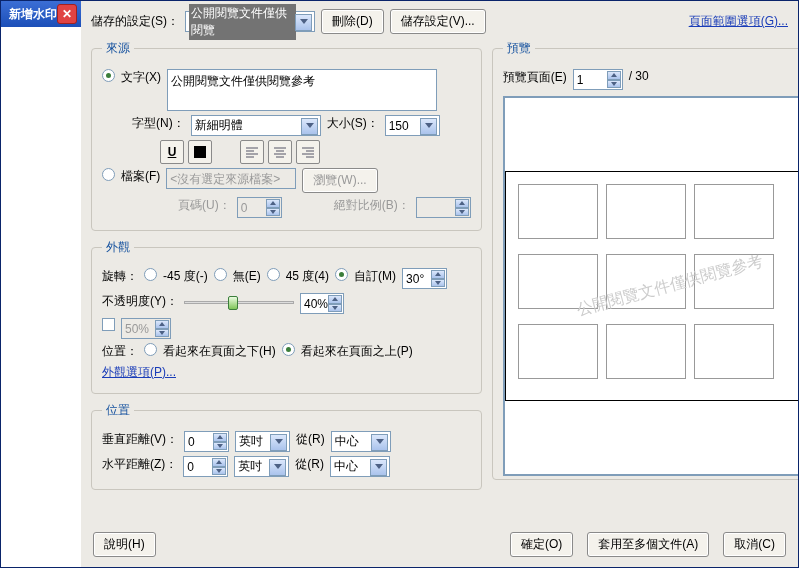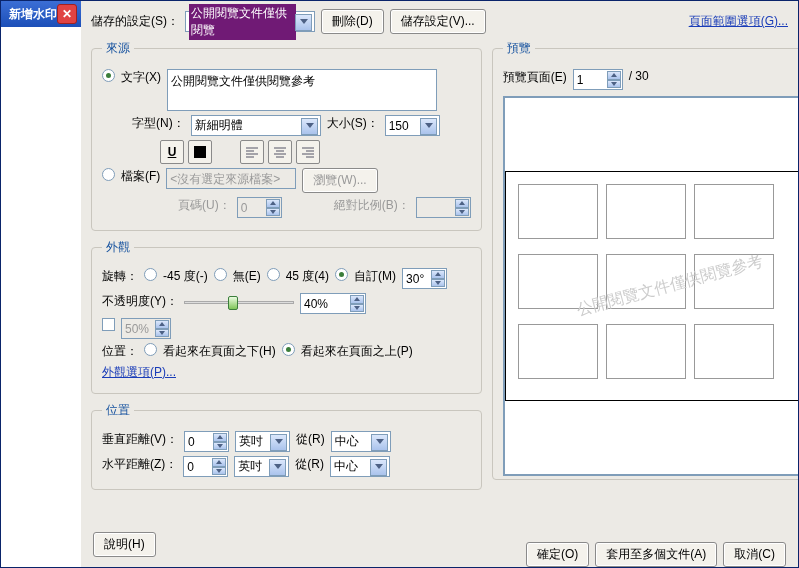--- a/index.html
+++ b/index.html
@@ -36,25 +36,25 @@
 .disabled-input{background:#eceae5;color:#999}
 .slider{position:relative;width:110px;height:18px}
 .slider .track{position:absolute;top:8px;left:0;right:0;height:3px;background:#ddd;border:1px solid #aaa}
 .slider .thumb{position:absolute;top:3px;left:40%;width:10px;height:14px;background:linear-gradient(#eafbe0,#7fc558);border:1px solid #3b7e3b;border-radius:2px}
 .preview-box{background:#fff;border:2px solid #7f9db9;height:380px;margin-top:6px;display:flex;align-items:center;justify-content:center;position:relative}
 .doc{width:330px;height:230px;border:1px solid #000;background:#fff;position:relative}
 .grid-plan{position:absolute;border:0.5px solid #999}
 .grid-plan::before,.grid-plan::after{content:"";position:absolute;inset:0;background-image:linear-gradient(#bbb 0.5px,transparent 0.5px),linear-gradient(90deg,#bbb 0.5px,transparent 0.5px);background-size:6px 6px}
 .watermark{position:absolute;top:50%;left:50%;transform:translate(-50%,-50%) rotate(-15deg);color:#ccc;font-size:16px;white-space:nowrap;pointer-events:none}
 .titleblock{position:absolute;right:3px;top:3px;bottom:3px;width:22px;border:0.5px solid #555;background:repeating-linear-gradient(#fff,#fff 8px,#ddd 8px,#ddd 9px)}
-.bottom-buttons{position:absolute;bottom:0;right:12px;display:flex;gap:6px}
+.bottom-buttons{position:absolute;bottom:10px;right:12px;display:flex;gap:14px}
 .help-button{position:absolute;bottom:10px;left:12px}
 .u-under{text-decoration:underline}
 .lbl{white-space:nowrap}
-.highlighted-select{background:#701a75;color:#fff}
+.highlighted-select{background:#737373;color:#fff}
 </style>
 </head>
 <body>
 
 <div class="window">
   <div class="titlebar">
     <span class="title">新增水印</span>
     <div class="closebtn">✕</div>
   </div>
   <div class="content">
@@ -187,21 +187,21 @@
                   </div>
                 </div>
               </div>
           </div>
           <div class="row">
             <span class="lbl">不透明度(Y)：</span>
             <div class="slider">
                 <div class="track"></div>
                 <div class="thumb"></div>
               </div>
-            <div class="spin" style="width:66px">
+            <div class="spin" style="width:44px">
                 <span>40%</span>
                 <div class="updown">
                   <div>
                     <span class="ua"></span>
                   </div>
                   <div>
                     <span class="da"></span>
                   </div>
                 </div>
               </div>

